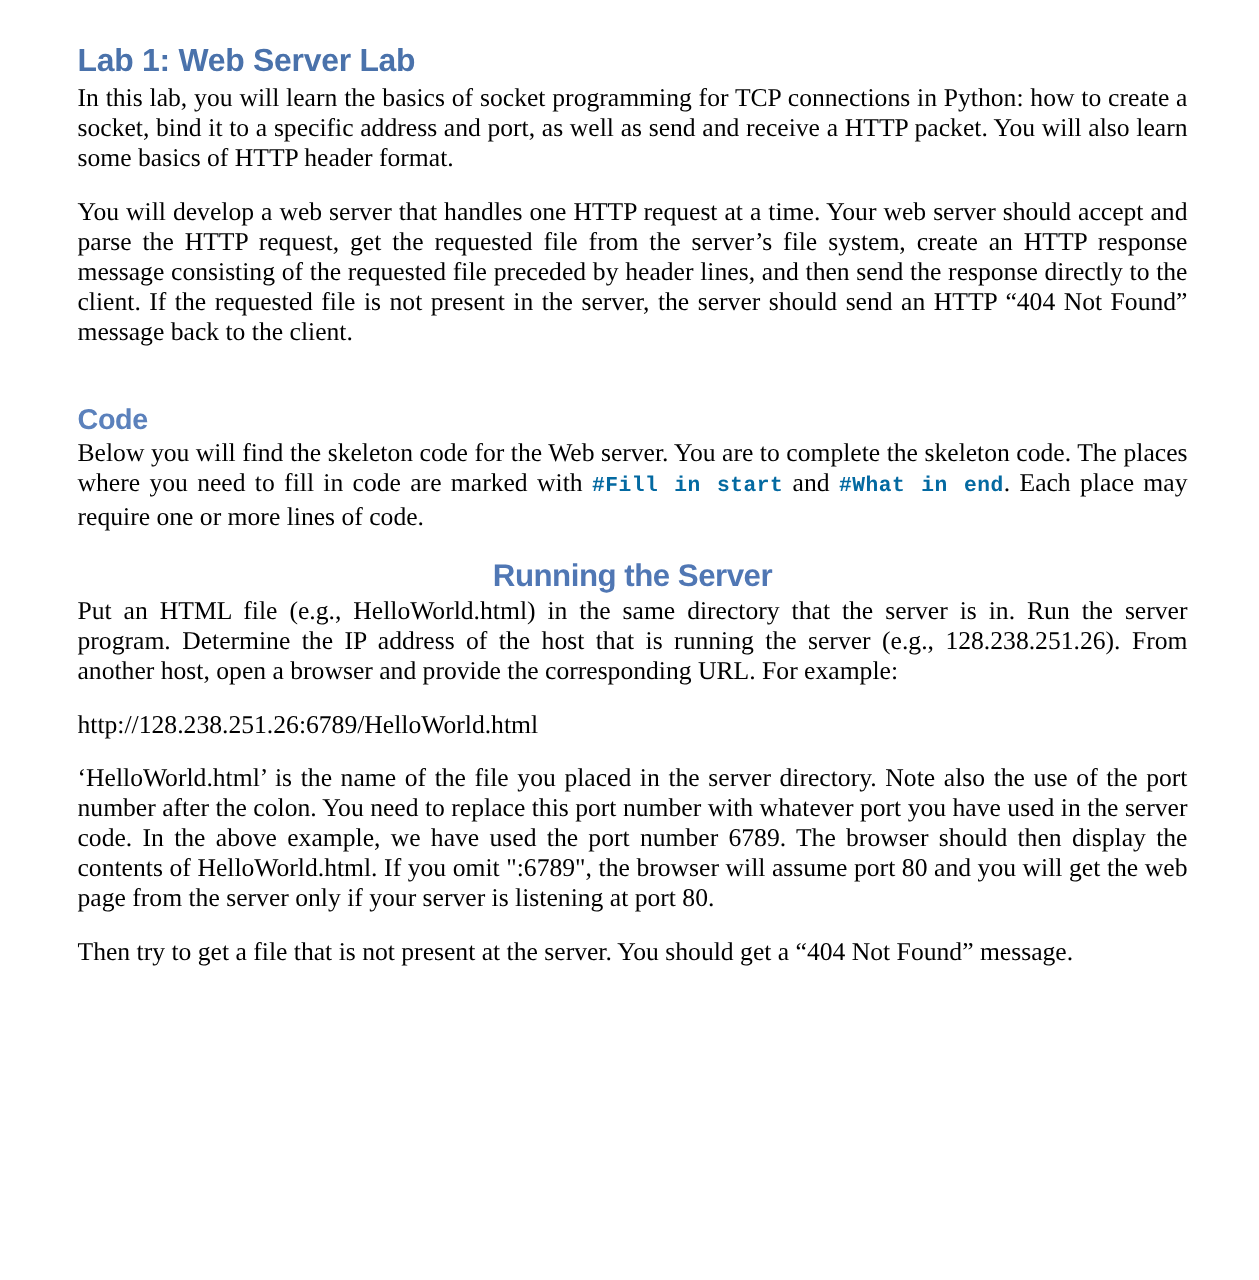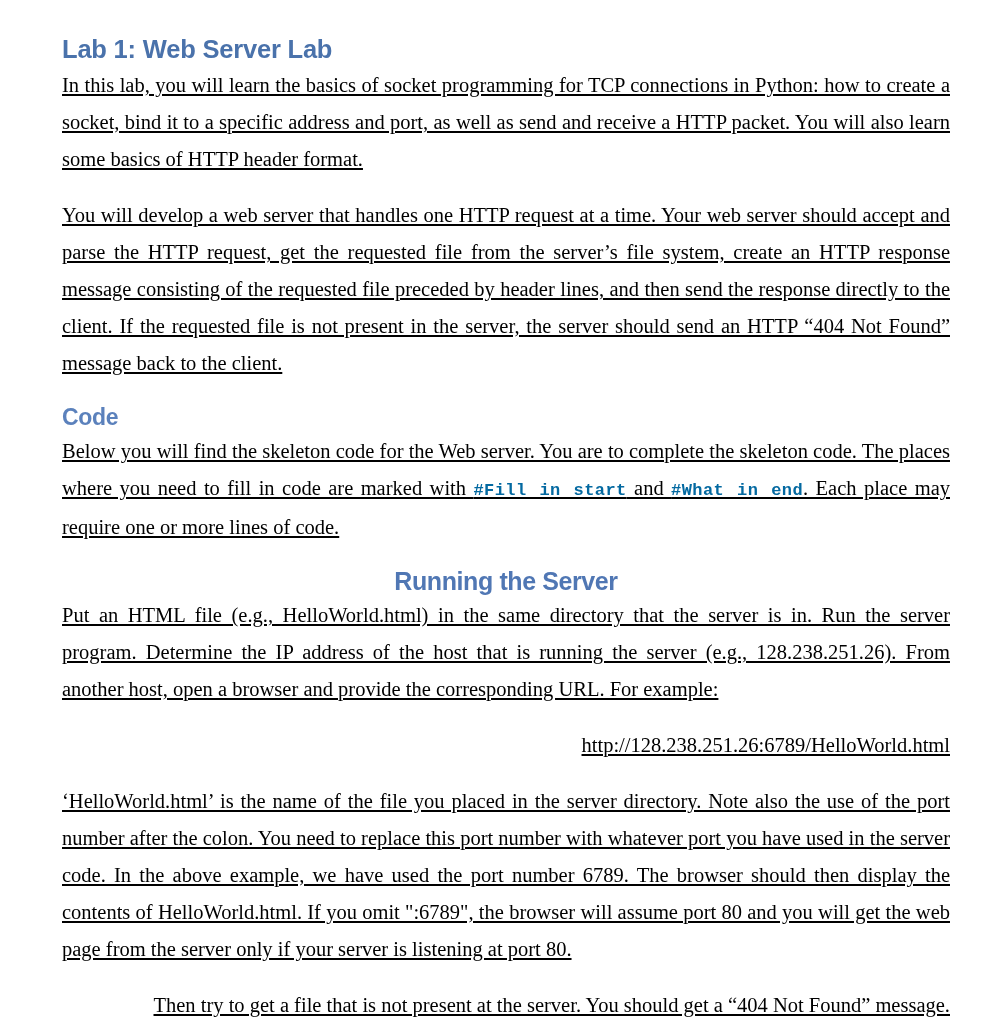--- a/index.html
+++ b/index.html
@@ -38,40 +38,40 @@
     font-weight: bold;
     color: #5b81bc;
     font-size: 22.5px;
     line-height: 27px;
     letter-spacing: -0.3px;
     margin: 0 0 2px 0;
   }
   .h-sec.small {
     font-size: 23px;
     color: #5b81bc;
+    margin-top: 22px;
   }
   .h-sec.large {
     font-size: 25px;
     color: #5077b4;
     letter-spacing: -0.4px;
     text-align: center;
   }
   
   p.body {
     font-size: 20.5px;
-    line-height: 37px;
+    line-height: 24px;
     text-align: justify;
     text-justify: inter-word;
     margin: 0;
     hyphens: none;
     word-spacing: 0px;
-    text-decoration: underline;
   }
   p.body.plain {
-    text-align: right;
+    text-align: left;
   }
   .gap-md { height: 19px; }
   .gap-lg { height: 22px; }
   
   code.fill {
     font-family: "Liberation Mono", "DejaVu Sans Mono", monospace;
     color: #0369a1;
     font-weight: bold;
     font-size: 17px;
     letter-spacing: 0.4px;

